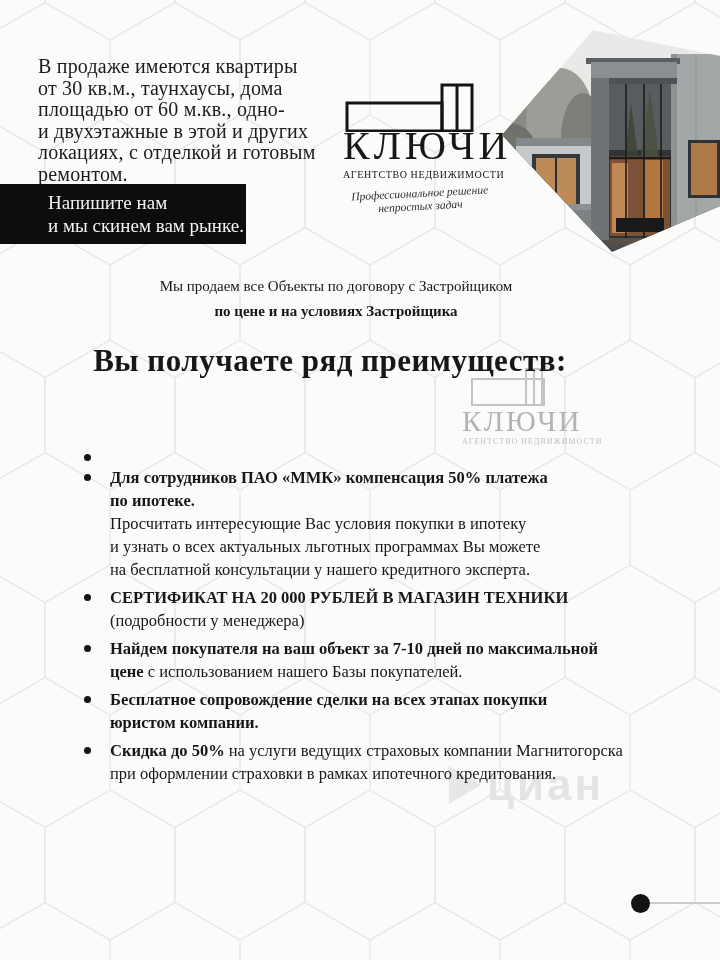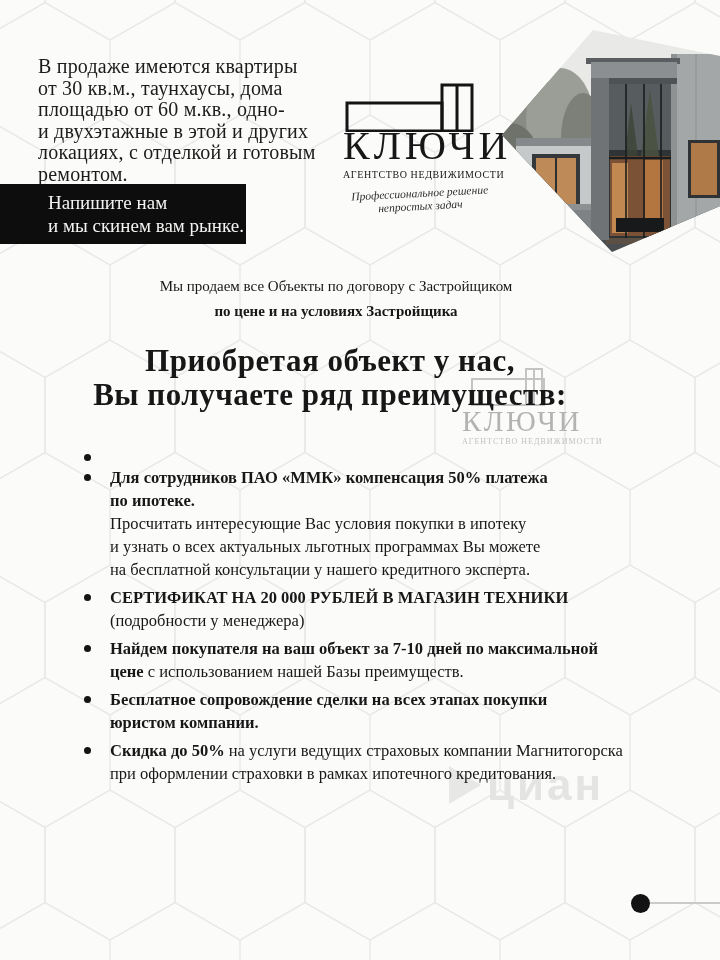--- a/index.html
+++ b/index.html
@@ -178,21 +178,20 @@
       </g>
     </svg>
   </div>
 
   <div class="offer">
     <div>Мы продаем все Объекты по договору с Застройщиком</div>
     <div class="bold">по цене и на условиях Застройщика</div>
   </div>
 
   <div class="heading">
-    <div>Приобретая объект у нас,</div>
     <div>Вы получаете ряд преимуществ:</div>
   </div>
 
   <ul class="benefits">
     <li>
       <span class="dot"></span>
     </li>
     <li>
       <span class="dot"></span>
       <p class="btxt"><strong>Для сотрудников ПАО «ММК» компенсация 50% платежа
@@ -202,21 +201,21 @@
 на бесплатной консультации у нашего кредитного эксперта.</span></p>
     </li>
     <li>
       <span class="dot"></span>
       <p class="btxt"><strong>СЕРТИФИКАТ НА 20 000 РУБЛЕЙ В МАГАЗИН ТЕХНИКИ</strong><span>
 (подробности у менеджера)</span></p>
     </li>
     <li>
       <span class="dot"></span>
       <p class="btxt"><strong>Найдем покупателя на ваш объект за 7-10 дней по максимальной
-цене</strong><span> с использованием нашей Базы преимуществ.</span></p>
+цене</strong><span> с использованием нашего Базы покупателей.</span></p>
     </li>
     <li>
       <span class="dot"></span>
       <p class="btxt"><strong>Бесплатное сопровождение сделки на всех этапах покупки
 юристом компании.</strong><span></span></p>
     </li>
     <li>
       <span class="dot"></span>
       <p class="btxt"><strong>Скидка до 50%</strong><span> на услуги ведущих страховых компании Магнитогорска
 при оформлении страховки в рамках ипотечного кредитования.</span></p>

